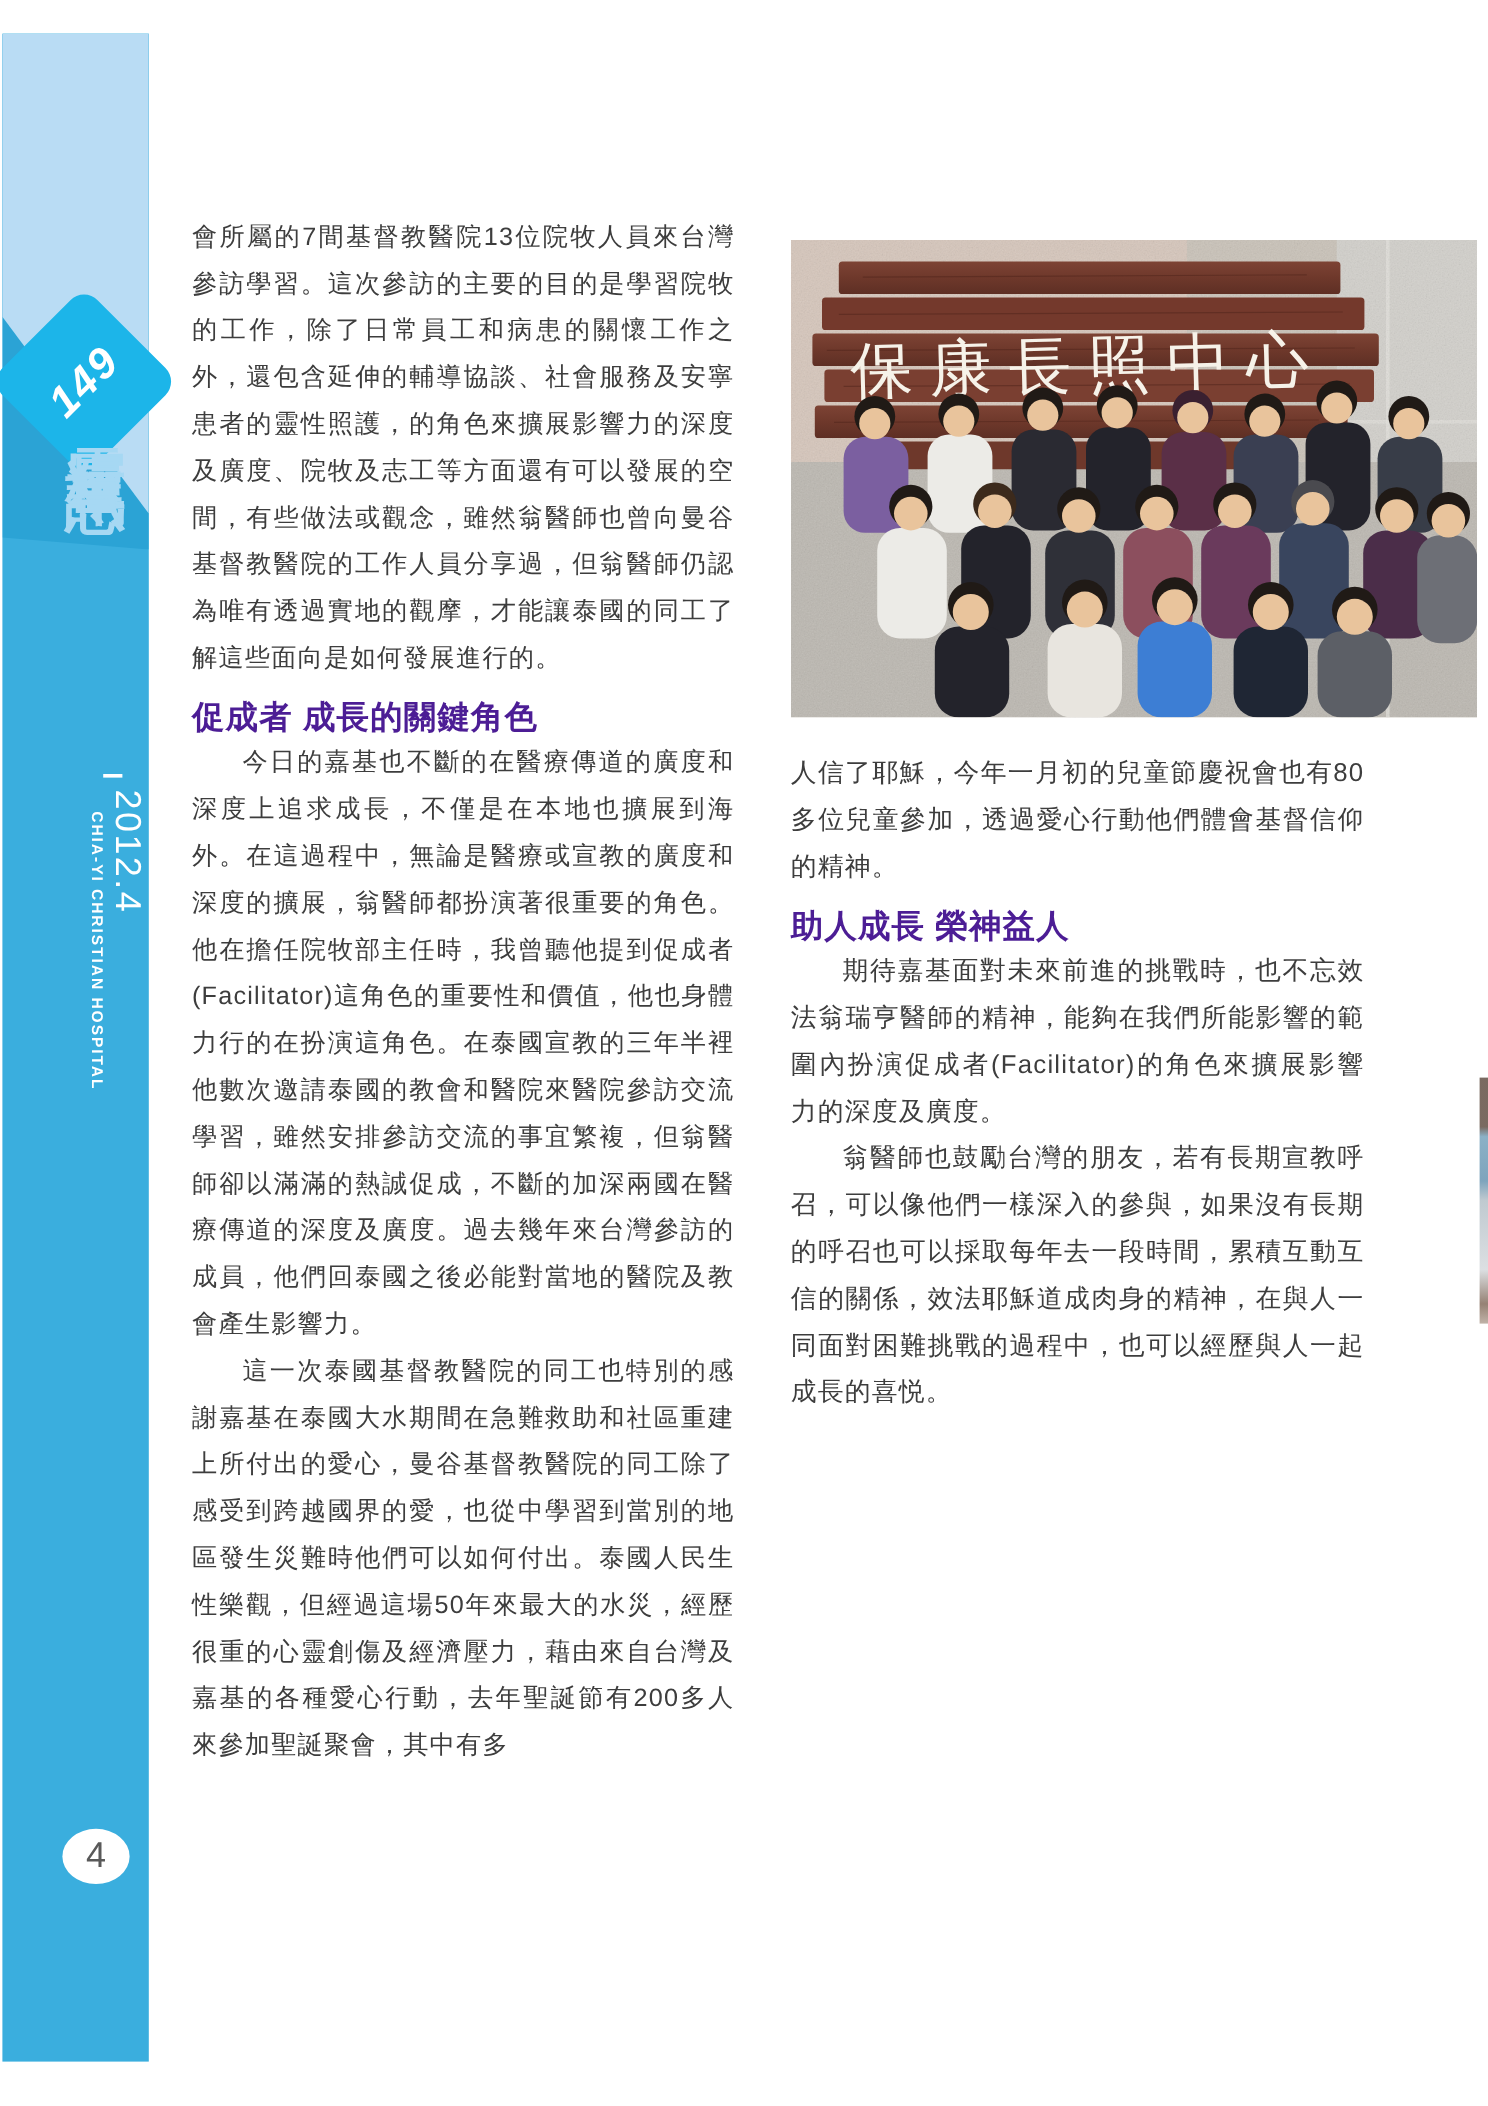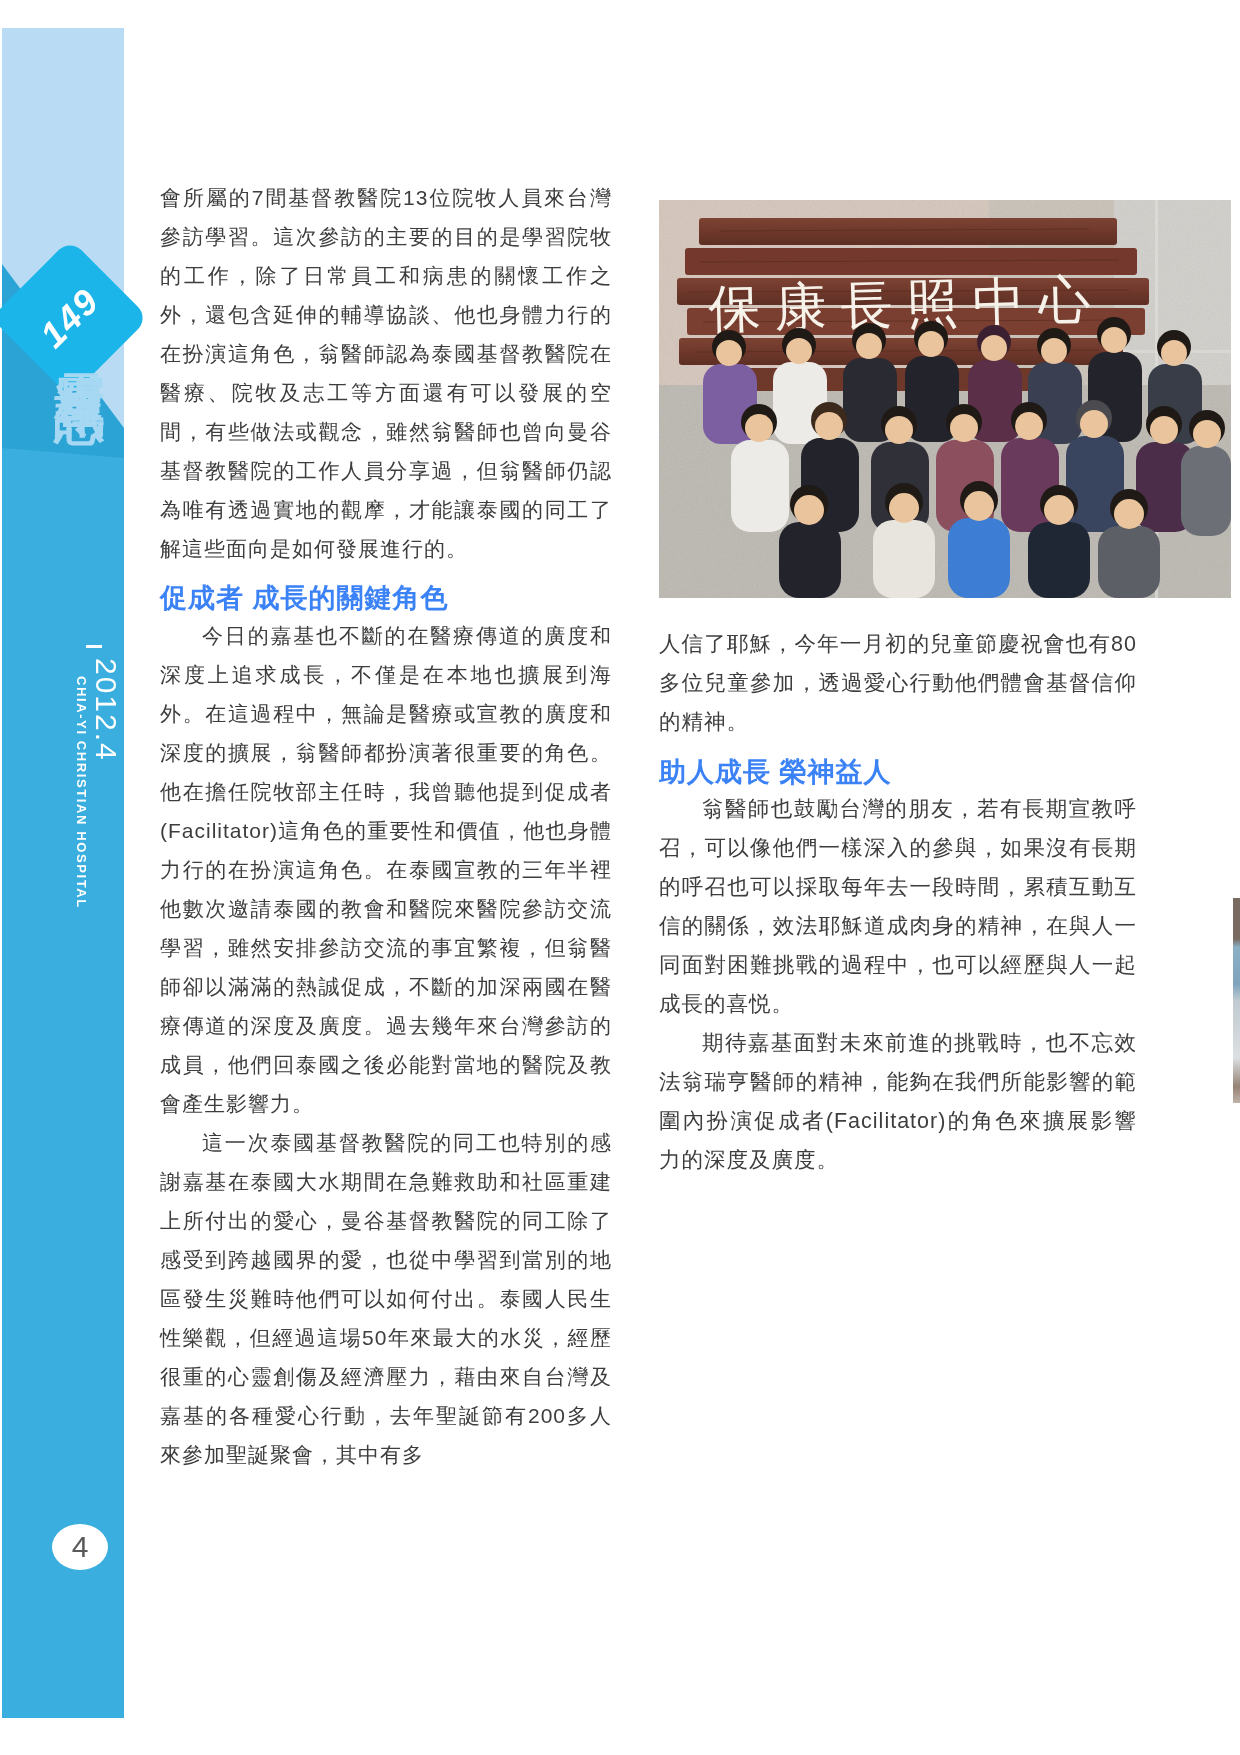--- a/index.html
+++ b/index.html
@@ -60,21 +60,21 @@
     color:#595959;font-size:30px;
   }
 
   
   .col{position:absolute;color:#3d3d3d;font-size:21px;line-height:39px;
        text-align:justify;letter-spacing:1px;}
   .col p{margin:0;}
   .col p.ind{text-indent:2em;}
   .col h2{
     margin:15px 0 3px 0;
-    color:#3b82f6;font-size:27px;line-height:30px;font-weight:bold;
+    color:#4c1d95;font-size:27px;line-height:30px;font-weight:bold;
     letter-spacing:1px;text-align:left;
   }
   .col-left{left:160px;top:178px;width:452px;}
   .col-right{left:659px;top:625px;width:478px;font-size:21.5px;}
 
   
   .photo{
     position:absolute;left:659px;top:200px;width:572px;height:398px;
     overflow:hidden;
   }
@@ -221,28 +221,28 @@
             <circle cx="400" cy="310" r="15" fill="#e9c49c"></circle>
           <rect x="439" y="326" width="62" height="72" rx="20" fill="#5c5f66"></rect>
             <circle cx="470" cy="308" r="19" fill="#201a16"></circle>
             <circle cx="470" cy="314" r="15" fill="#e9c49c"></circle>
         </g>
       </g>
     </svg>
   </div>
 
   <div class="col col-left">
-    <p>會所屬的7間基督教醫院13位院牧人員來台灣參訪學習。這次參訪的主要的目的是學習院牧的工作，除了日常員工和病患的關懷工作之外，還包含延伸的輔導協談、他也身體力行的在扮演這角色，翁醫師認為泰國基督教醫院在醫療、院牧及志工等方面還有可以發展的空間，有些做法或觀念，雖然翁醫師也曾向曼谷基督教醫院的工作人員分享過，但翁醫師仍認為唯有透過實地的觀摩，才能讓泰國的同工了解這些面向是如何發展進行的。</p>
+    <p>會所屬的7間基督教醫院13位院牧人員來台灣參訪學習。這次參訪的主要的目的是學習院牧的工作，除了日常員工和病患的關懷工作之外，還包含延伸的輔導協談、社會服務及安寧患者的靈性照護，的角色來擴展影響力的深度及廣度、院牧及志工等方面還有可以發展的空間，有些做法或觀念，雖然翁醫師也曾向曼谷基督教醫院的工作人員分享過，但翁醫師仍認為唯有透過實地的觀摩，才能讓泰國的同工了解這些面向是如何發展進行的。</p>
     <h2>促成者  成長的關鍵角色</h2>
     <p class="ind">今日的嘉基也不斷的在醫療傳道的廣度和深度上追求成長，不僅是在本地也擴展到海外。在這過程中，無論是醫療或宣教的廣度和深度的擴展，翁醫師都扮演著很重要的角色。他在擔任院牧部主任時，我曾聽他提到促成者(Facilitator)這角色的重要性和價值，他也身體力行的在扮演這角色。在泰國宣教的三年半裡他數次邀請泰國的教會和醫院來醫院參訪交流學習，雖然安排參訪交流的事宜繁複，但翁醫師卻以滿滿的熱誠促成，不斷的加深兩國在醫療傳道的深度及廣度。過去幾年來台灣參訪的成員，他們回泰國之後必能對當地的醫院及教會產生影響力。</p>
     <p class="ind">這一次泰國基督教醫院的同工也特別的感謝嘉基在泰國大水期間在急難救助和社區重建上所付出的愛心，曼谷基督教醫院的同工除了感受到跨越國界的愛，也從中學習到當別的地區發生災難時他們可以如何付出。泰國人民生性樂觀，但經過這場50年來最大的水災，經歷很重的心靈創傷及經濟壓力，藉由來自台灣及嘉基的各種愛心行動，去年聖誕節有200多人來參加聖誕聚會，其中有多</p>
   </div>
 
   <div class="col col-right">
     <p>人信了耶穌，今年一月初的兒童節慶祝會也有80多位兒童參加，透過愛心行動他們體會基督信仰的精神。</p>
     <h2>助人成長  榮神益人</h2>
+    <p class="ind">期待嘉基面對未來前進的挑戰時，也不忘效法翁瑞亨醫師的精神，能夠在我們所能影響的範圍內扮演促成者(Facilitator)的角色來擴展影響力的深度及廣度。</p>
     <p class="ind">翁醫師也鼓勵台灣的朋友，若有長期宣教呼召，可以像他們一樣深入的參與，如果沒有長期的呼召也可以採取每年去一段時間，累積互動互信的關係，效法耶穌道成肉身的精神，在與人一同面對困難挑戰的過程中，也可以經歷與人一起成長的喜悦。</p>
-    <p class="ind">期待嘉基面對未來前進的挑戰時，也不忘效法翁瑞亨醫師的精神，能夠在我們所能影響的範圍內扮演促成者(Facilitator)的角色來擴展影響力的深度及廣度。</p>
   </div>
 
   <div class="edge-strip"></div>
 
 </div>
 
 </body></html>

